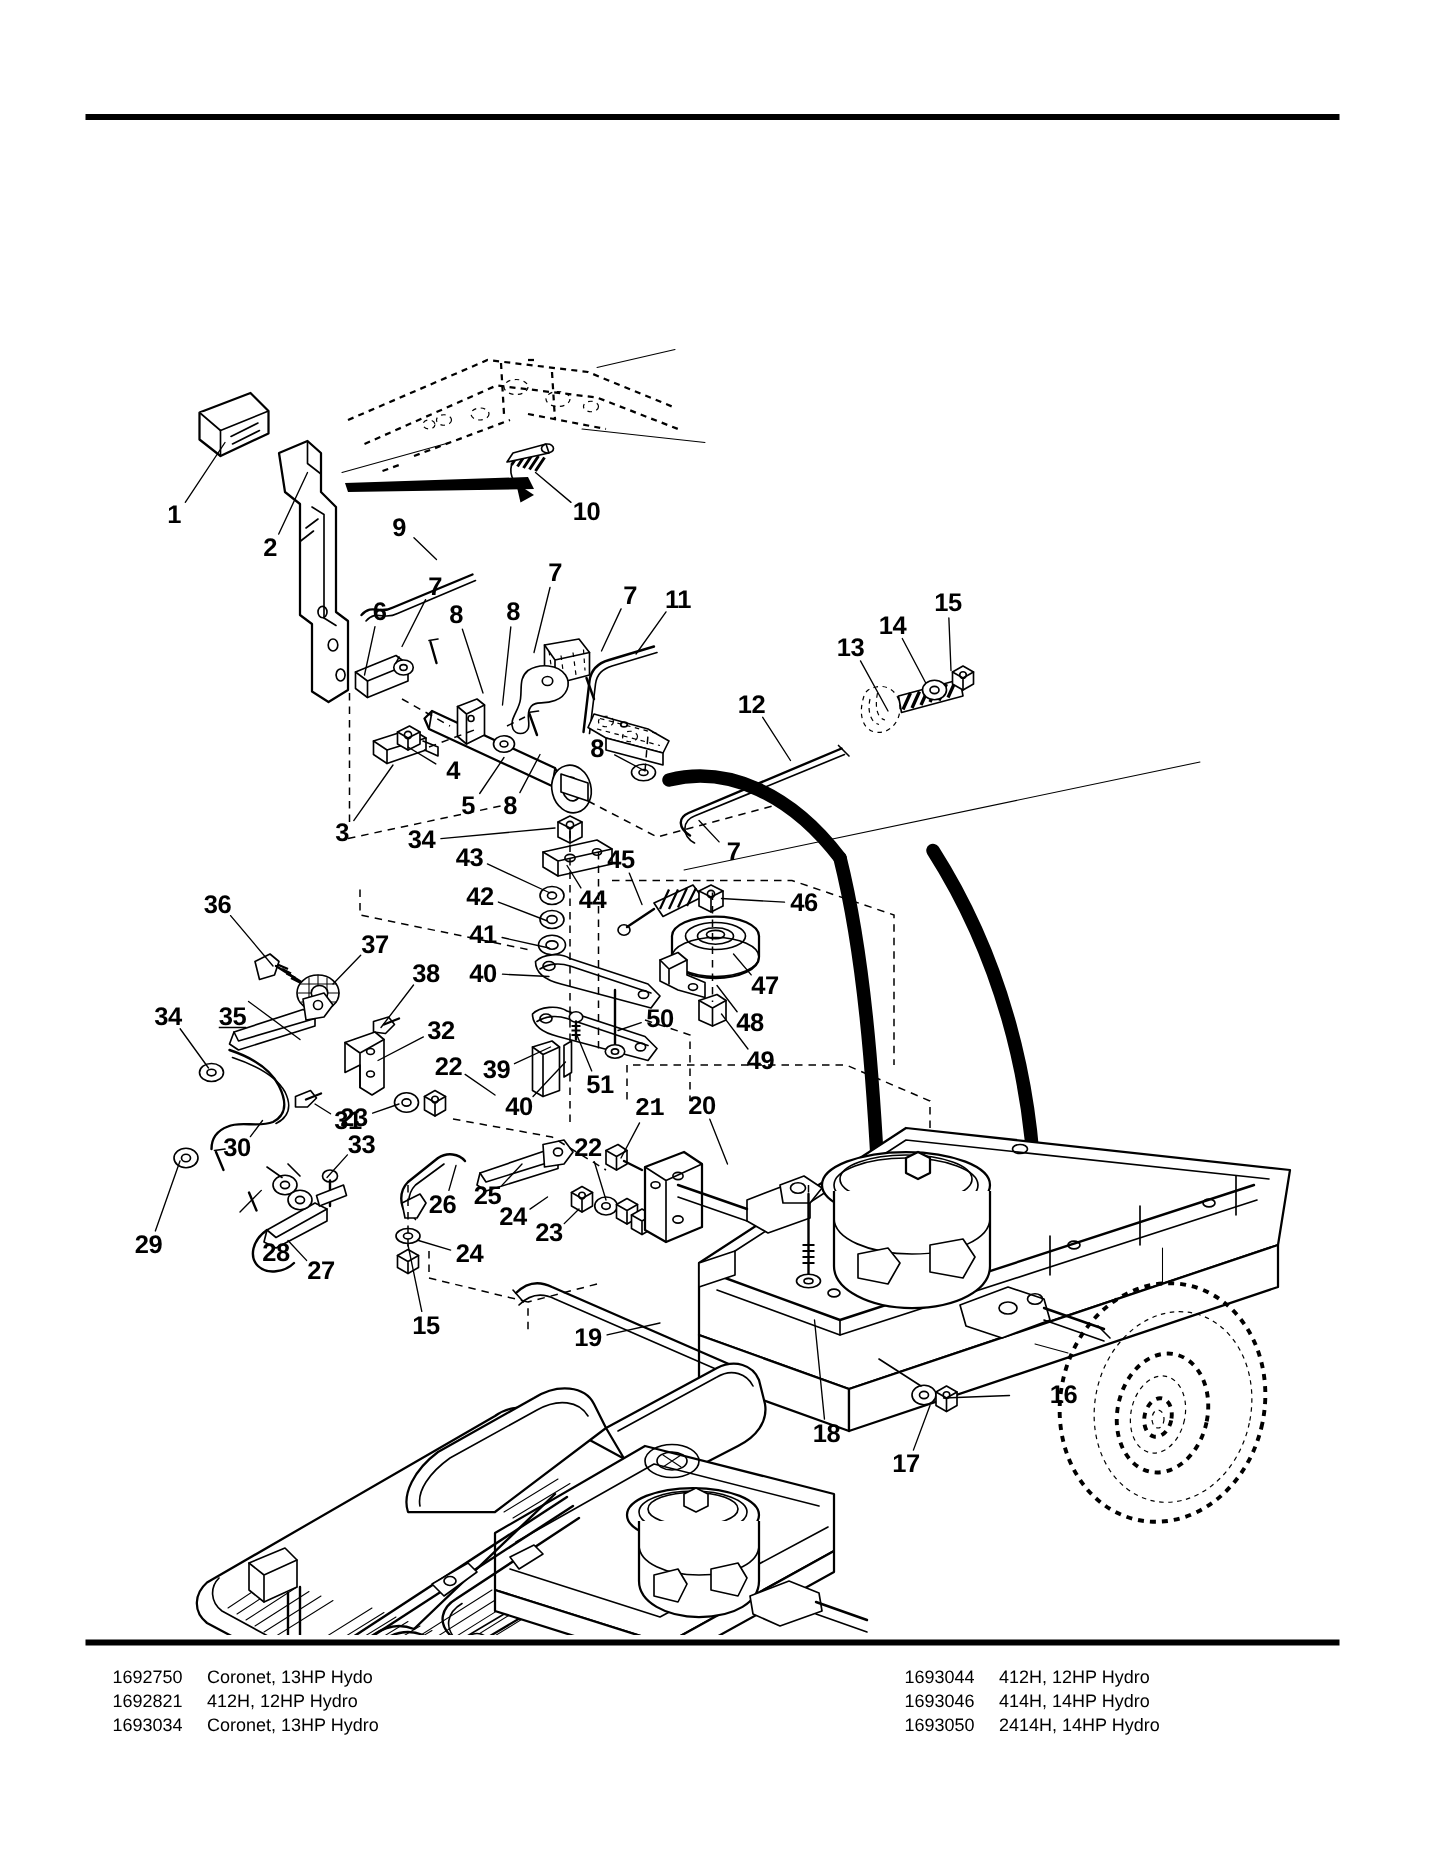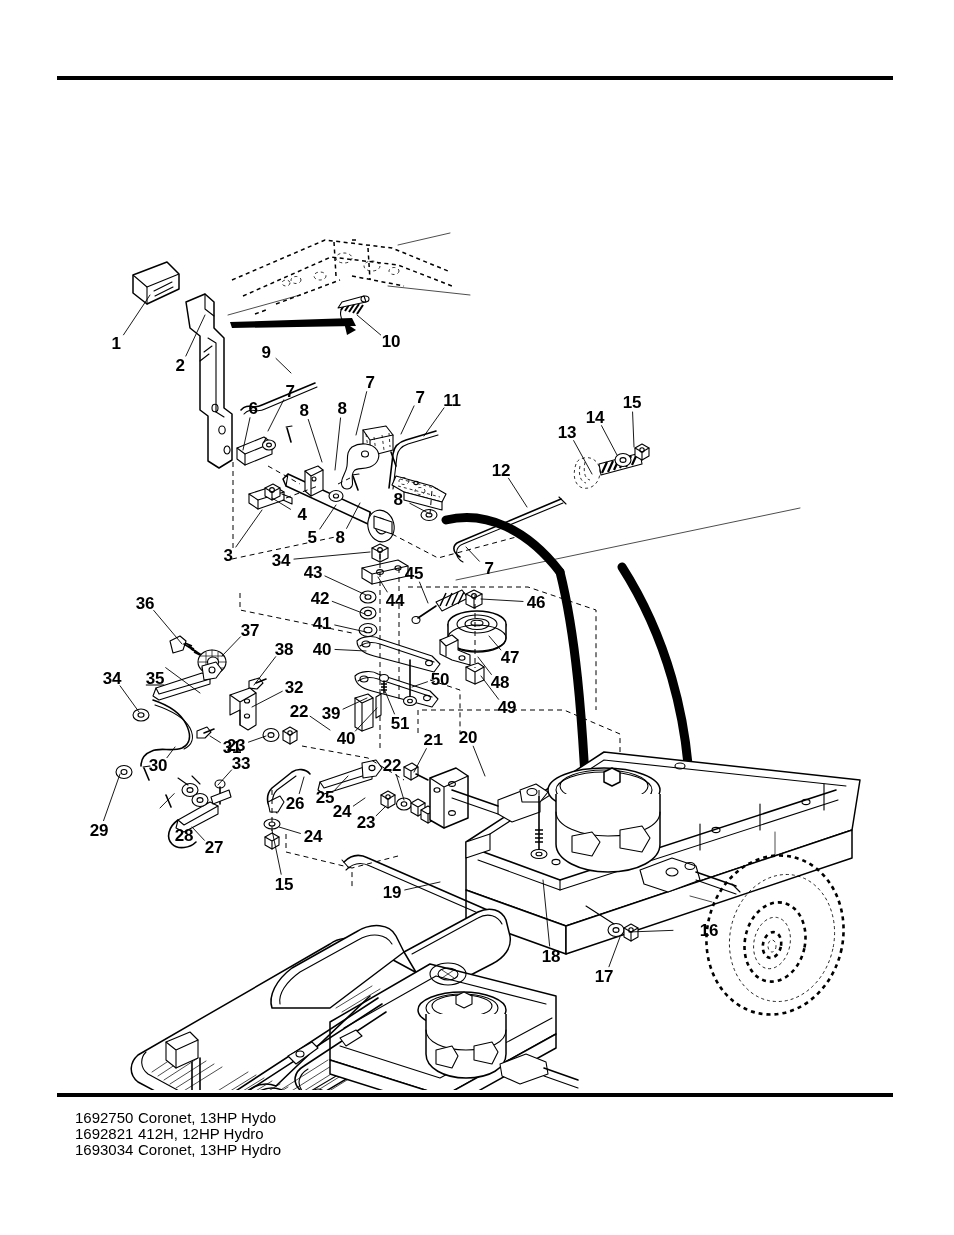--- a/index.html
+++ b/index.html
@@ -69,21 +69,21 @@
     position: absolute;
     top: 0;
   }
   #fcol-0 { left: 75px; }
   #fcol-1 { left: 341px; }
   #fcol-2 { left: 603px; }
   .frow {
     height: 16px;
     line-height: 16px;
     white-space: nowrap;
-    font-size: 15px;
+    font-size: 12px;
     color: #000;
   }
   .fnum {
     display: inline-block;
     width: 63px;
     font-family: "Liberation Sans", sans-serif;
   }
   .fdesc {
     display: inline-block;
     font-family: "Liberation Sans", sans-serif;
@@ -825,15 +825,20 @@
   </div>
 
   <div class="rule" id="rule-bottom"></div>
 
   <div id="footer-list">
     <div class="fcol" id="fcol-0">
         <div class="frow"><span class="fnum">1692750</span><span class="fdesc">Coronet, 13HP Hydo</span></div>
         <div class="frow"><span class="fnum">1692821</span><span class="fdesc">412H, 12HP Hydro</span></div>
         <div class="frow"><span class="fnum">1693034</span><span class="fdesc">Coronet, 13HP Hydro</span></div>
       </div>
+    <div class="fcol" id="fcol-2">
+        <div class="frow"><span class="fnum">1693044</span><span class="fdesc">412H, 12HP Hydro</span></div>
+        <div class="frow"><span class="fnum">1693046</span><span class="fdesc">414H, 14HP Hydro</span></div>
+        <div class="frow"><span class="fnum">1693050</span><span class="fdesc">2414H, 14HP Hydro</span></div>
+      </div>
   </div>
 
 </div>
 
 </body></html>

